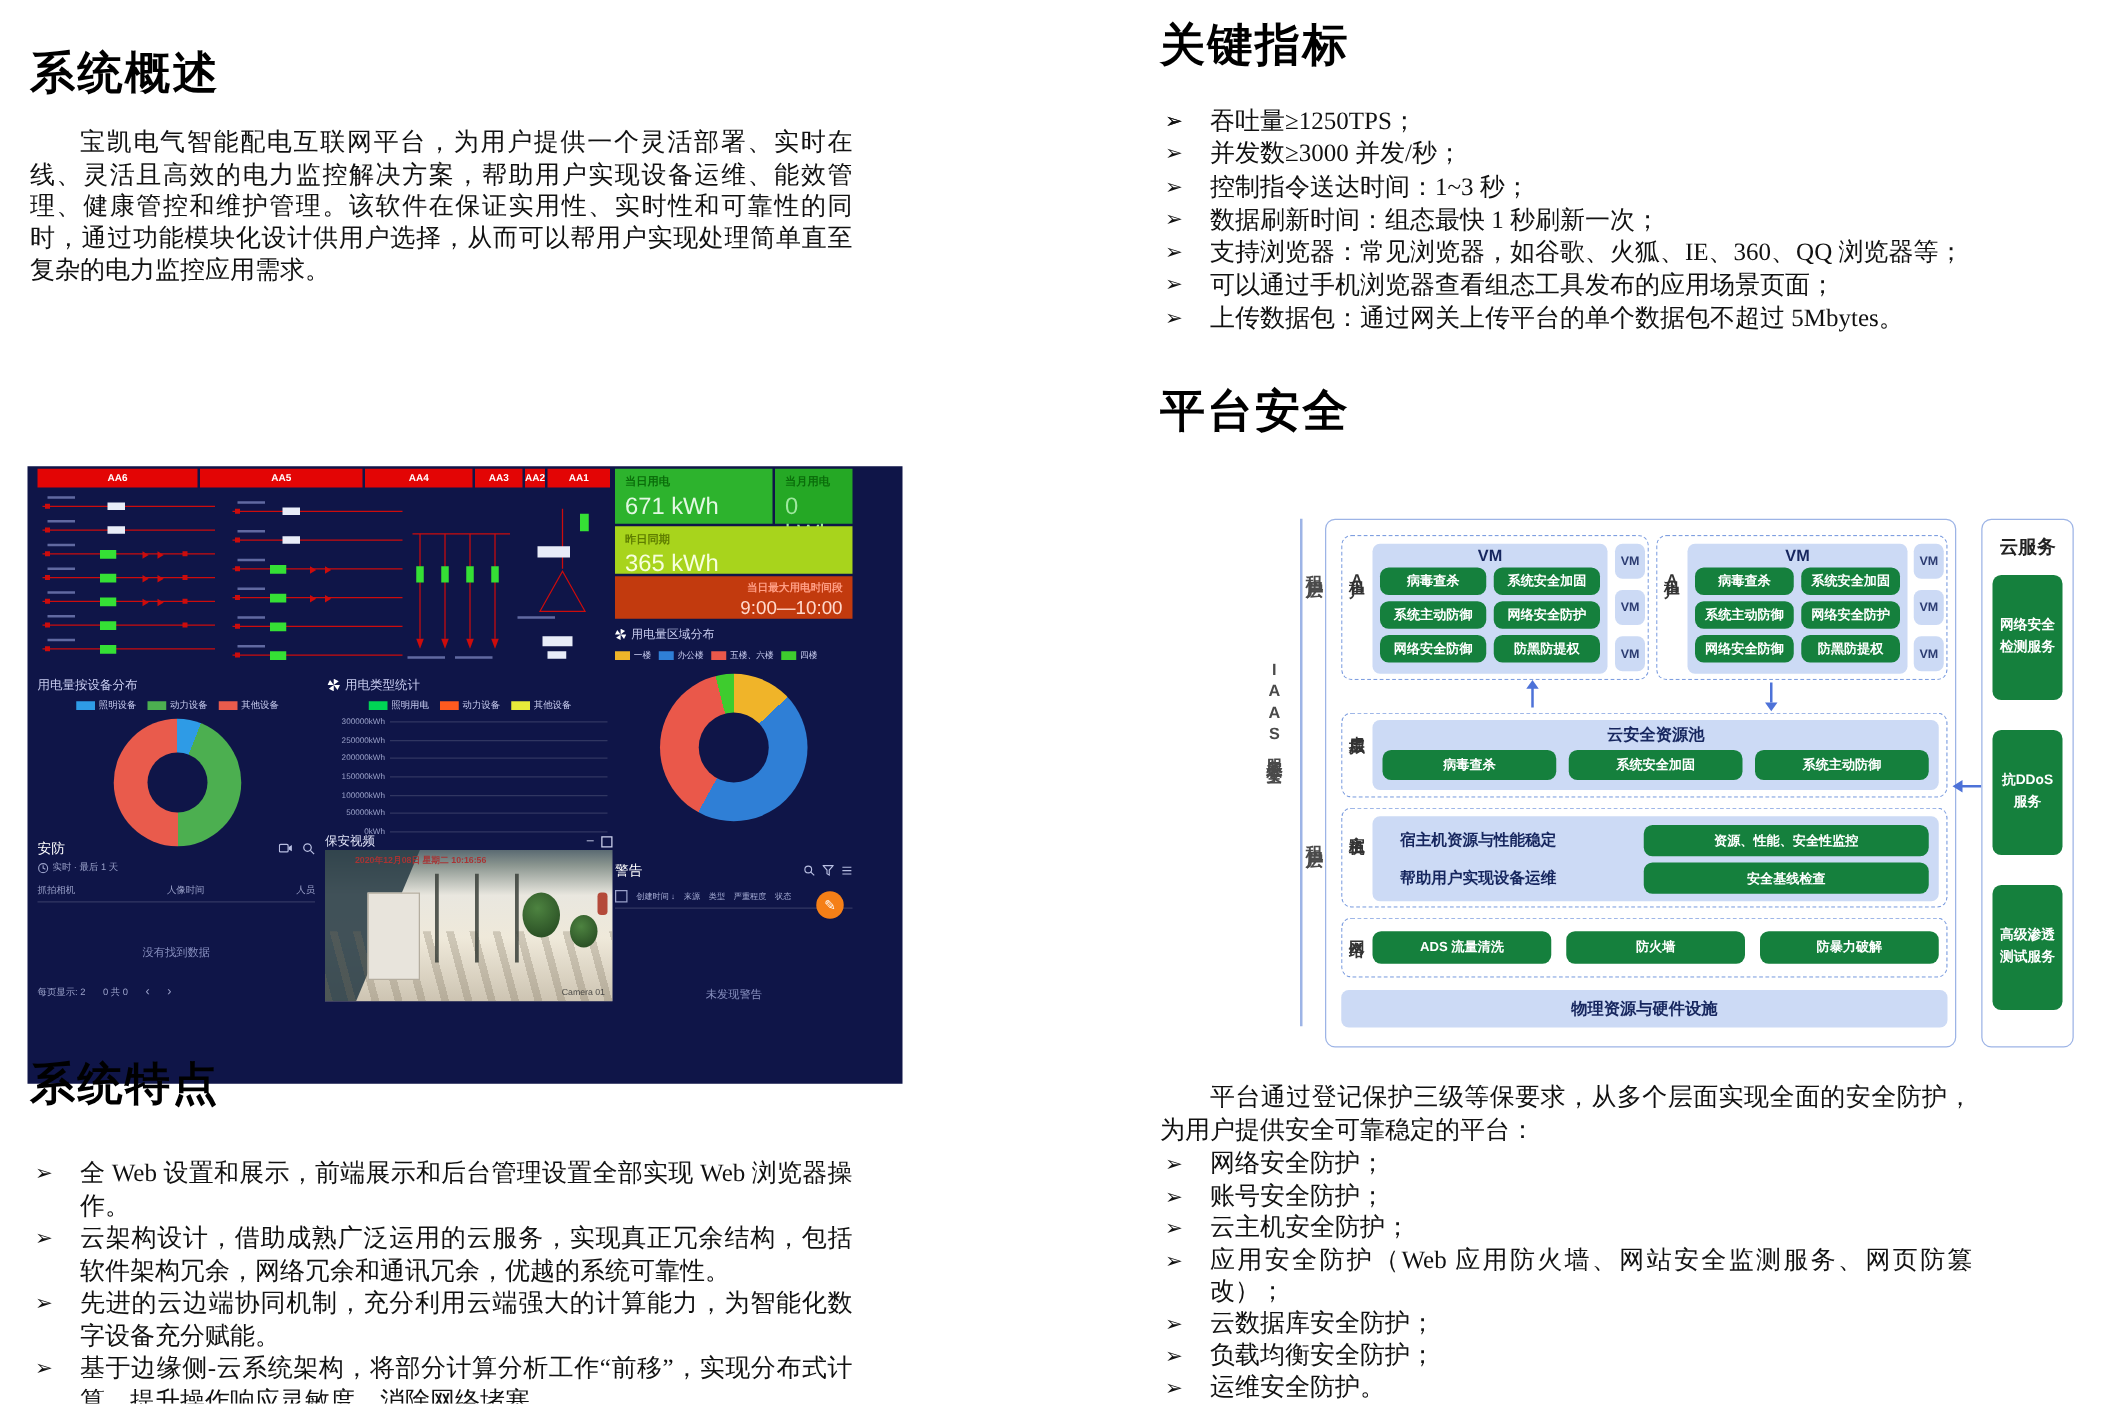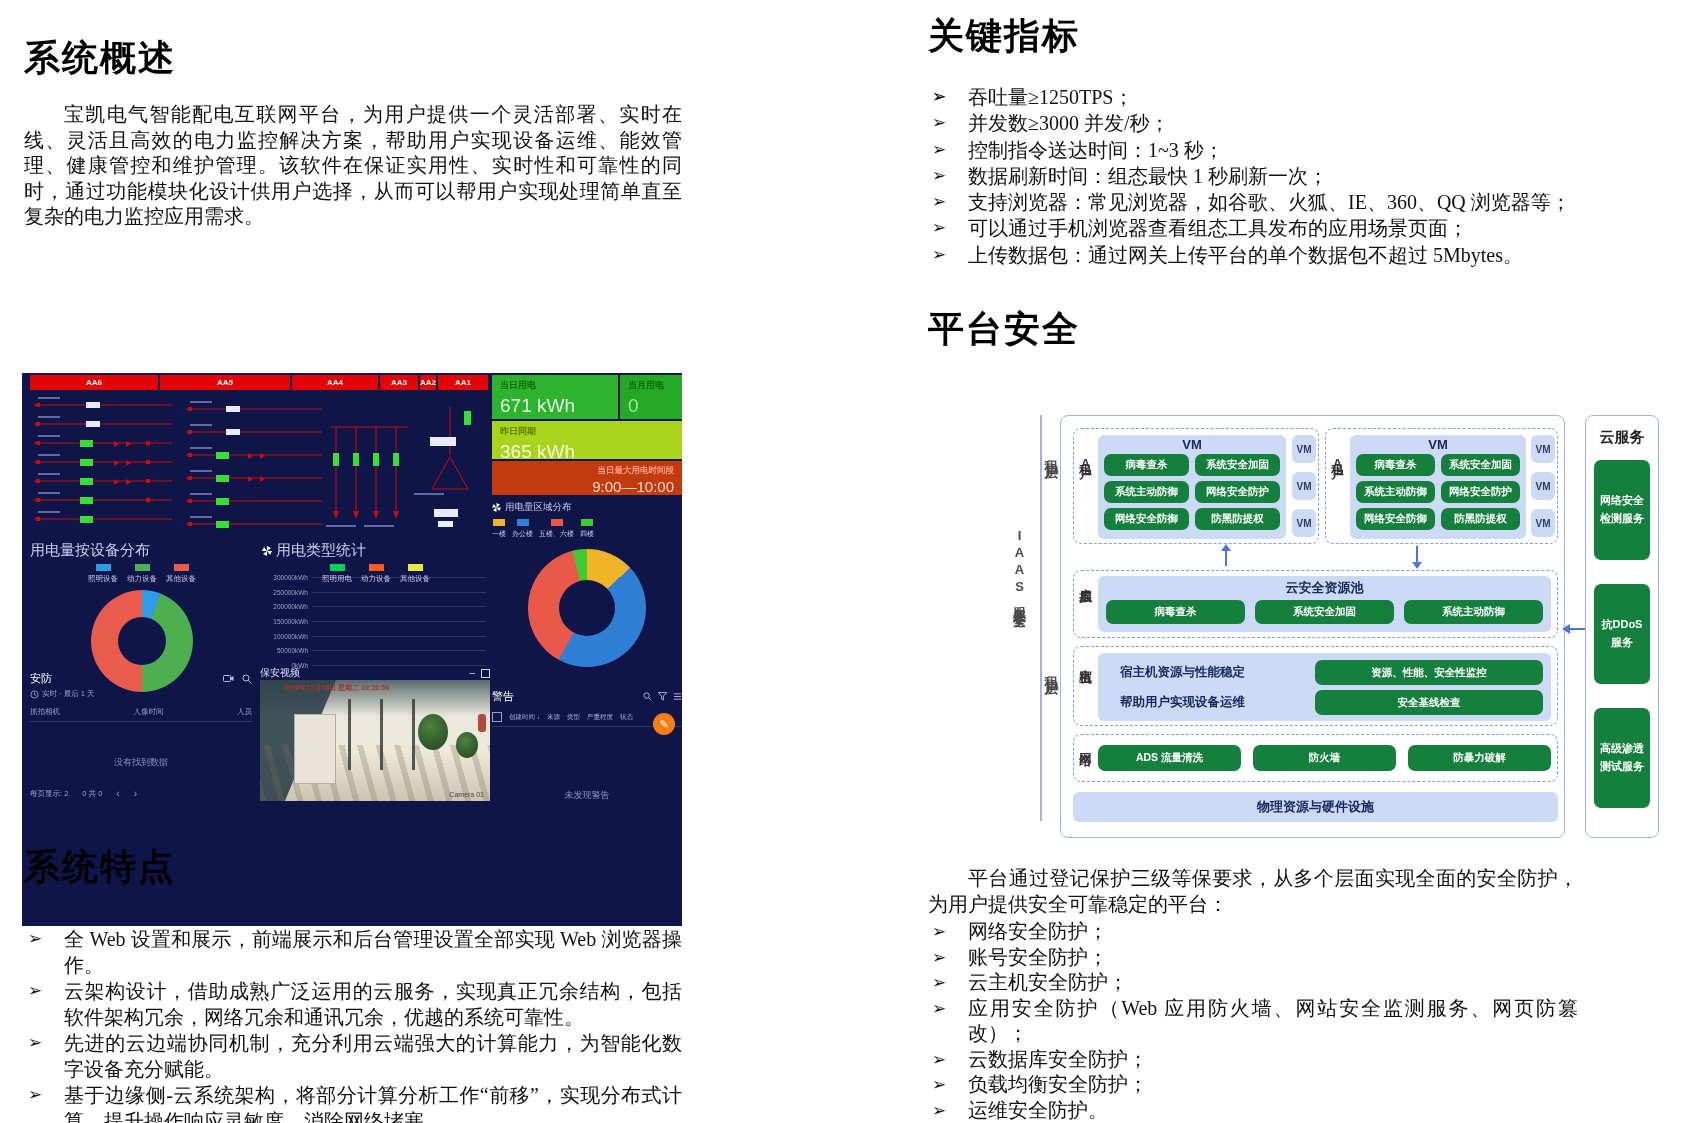--- a/index.html
+++ b/index.html
@@ -8,30 +8,30 @@
   .abs{position:absolute;}
   .doc-h{position:absolute;margin:0;font-size:36px;font-weight:700;letter-spacing:2px;color:#000;}
   .para{position:absolute;font-size:20px;line-height:25.5px;text-align:justify;}
   .para p{margin:0;text-indent:2em;}
   .blist{position:absolute;font-size:20px;line-height:26px;text-align:justify;}
   .bi{position:relative;padding-left:40px;}
   .bi .mk{position:absolute;left:4px;top:0;font-size:17px;}
   .intro{margin:0 0 2px 0;text-indent:2em;}
 
   
-  .dash{position:absolute;left:22px;top:373px;width:660px;height:553px;background:#0f1548;
-        font-family:"Liberation Sans",sans-serif;color:#cfd3ee;overflow:hidden;}
+  .dash{position:absolute;left:22px;top:373px;width:660px;height:494px;background:#0f1548;
+        font-family:"Liberation Sans",sans-serif;color:#cfd3ee;overflow:hidden;padding-left:40px;}
   .dh{position:absolute;left:8px;top:2px;width:460px;display:flex;gap:2px;}
   .dh .seg{background:#e30505;color:#fff;font-size:8px;font-weight:bold;height:15px;
            display:flex;align-items:center;justify-content:center;}
   .s0{width:128px}.s1{width:130px}.s2{width:86px}.s3{width:38px}.s4{width:16px}.s5{width:50px}
   .scada{position:absolute;left:8px;top:20px;}
-  .ptitle{font-size:15px;color:#c9cdf0;display:flex;align-items:center;gap:4px;}
+  .ptitle{font-size:10px;color:#c9cdf0;display:flex;align-items:center;gap:4px;}
   .leg{display:flex;gap:9px;margin-top:4px;flex-wrap:wrap;}
-  .leg .it{display:flex;align-items:center;gap:3px;flex-direction:column;}
+  .leg .it{display:flex;align-items:center;gap:3px;}
   .sw{width:15px;height:7px;display:inline-block;}
   .ll{font-size:7.5px;color:#c9cdf0;}
   .donut{border-radius:50%;position:relative;}
   .donut::after{content:"";position:absolute;inset:26%;background:#0f1548;border-radius:50%;}
   .plot{position:absolute;}
   .gl{position:absolute;left:0;right:0;border-top:1px solid rgba(255,255,255,.14);}
   .gltx{position:absolute;right:100%;top:-4px;margin-right:4px;font-size:6.5px;color:#9aa1c9;white-space:nowrap;}
   .bars{position:absolute;left:14%;right:4%;bottom:0;display:flex;align-items:flex-end;gap:16px;}
   .bar{width:36px;}
   .kpi{position:absolute;padding:4px 8px;box-sizing:border-box;}

